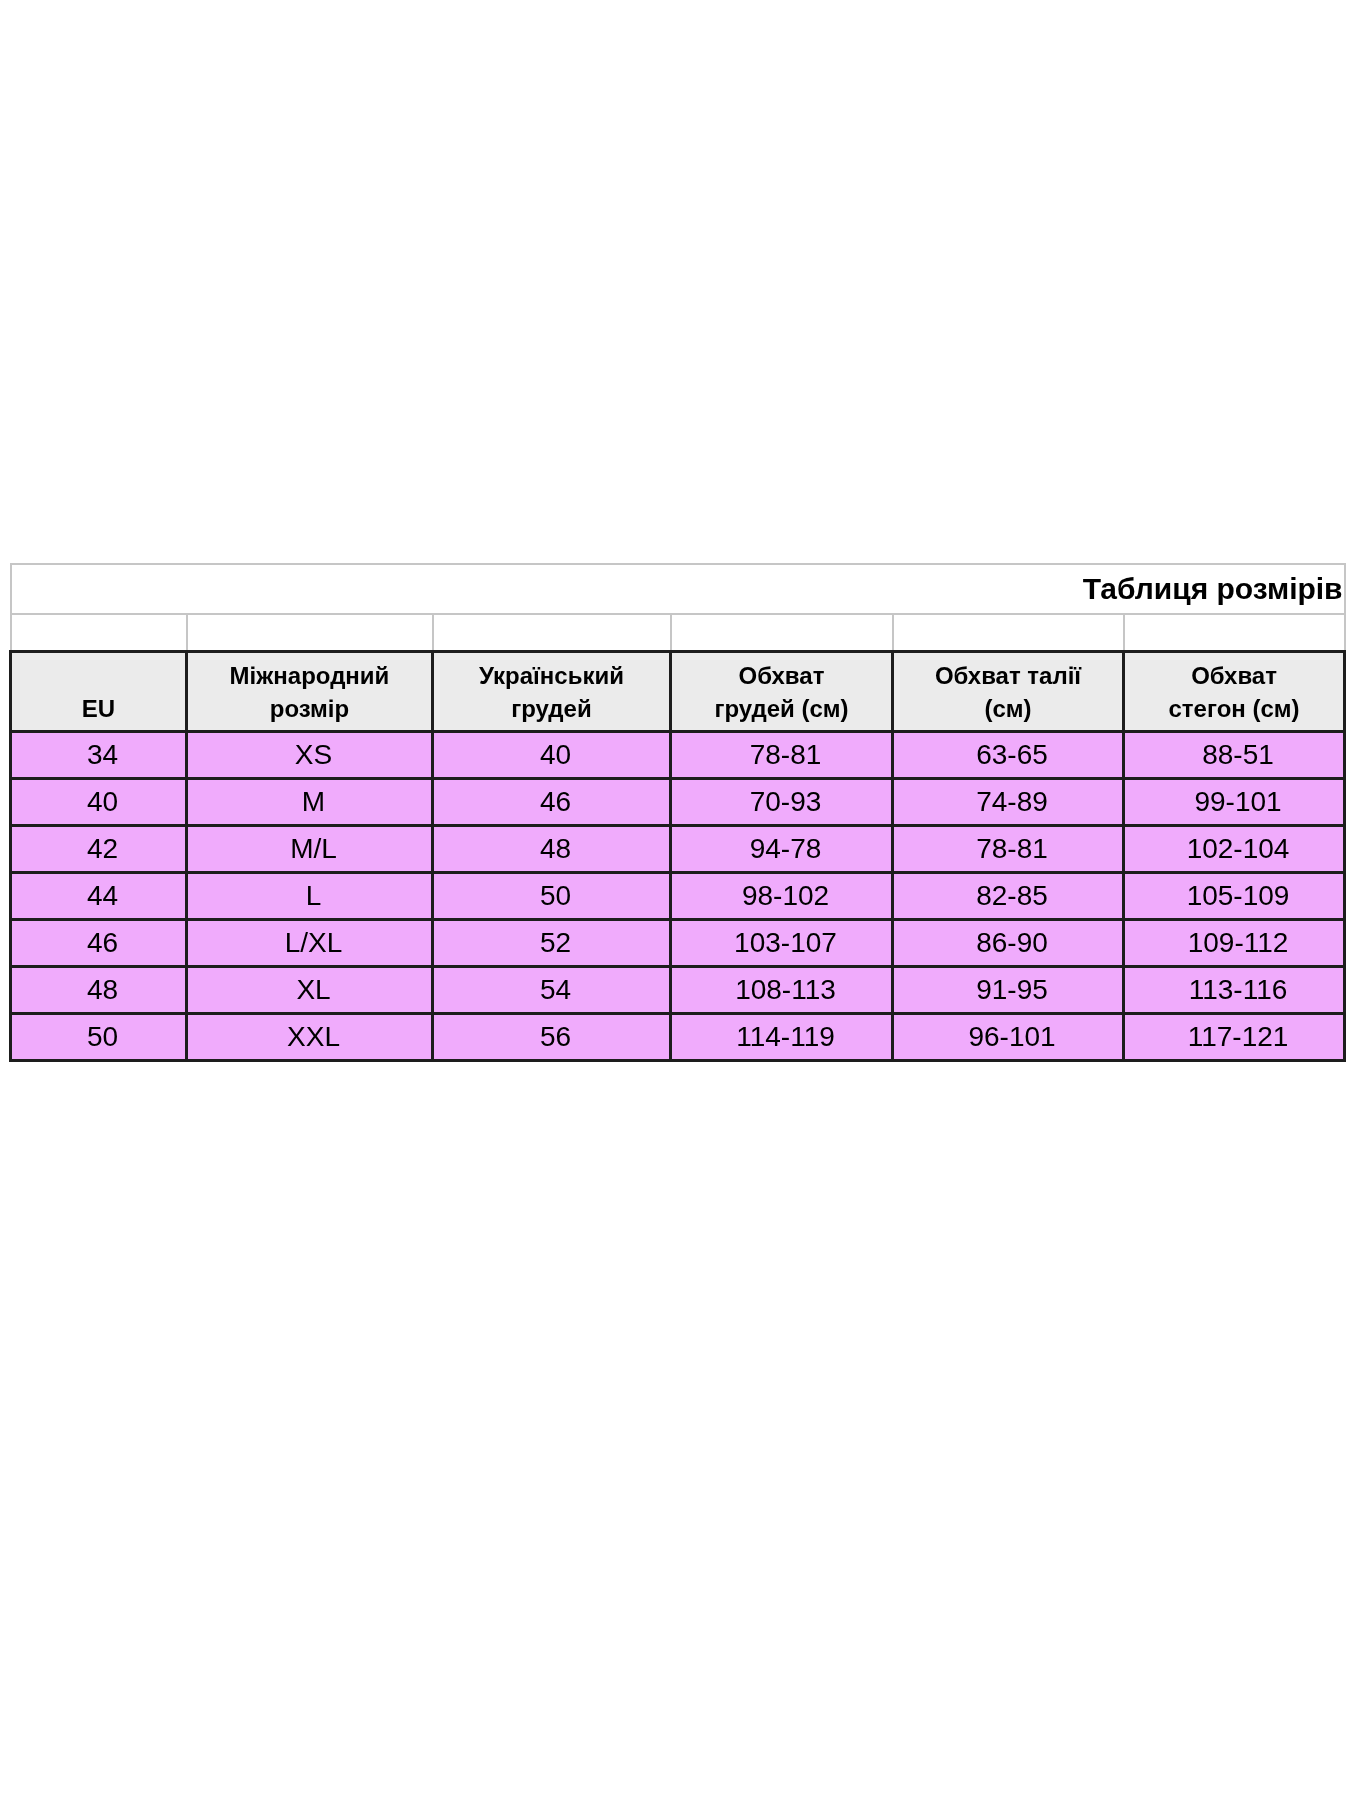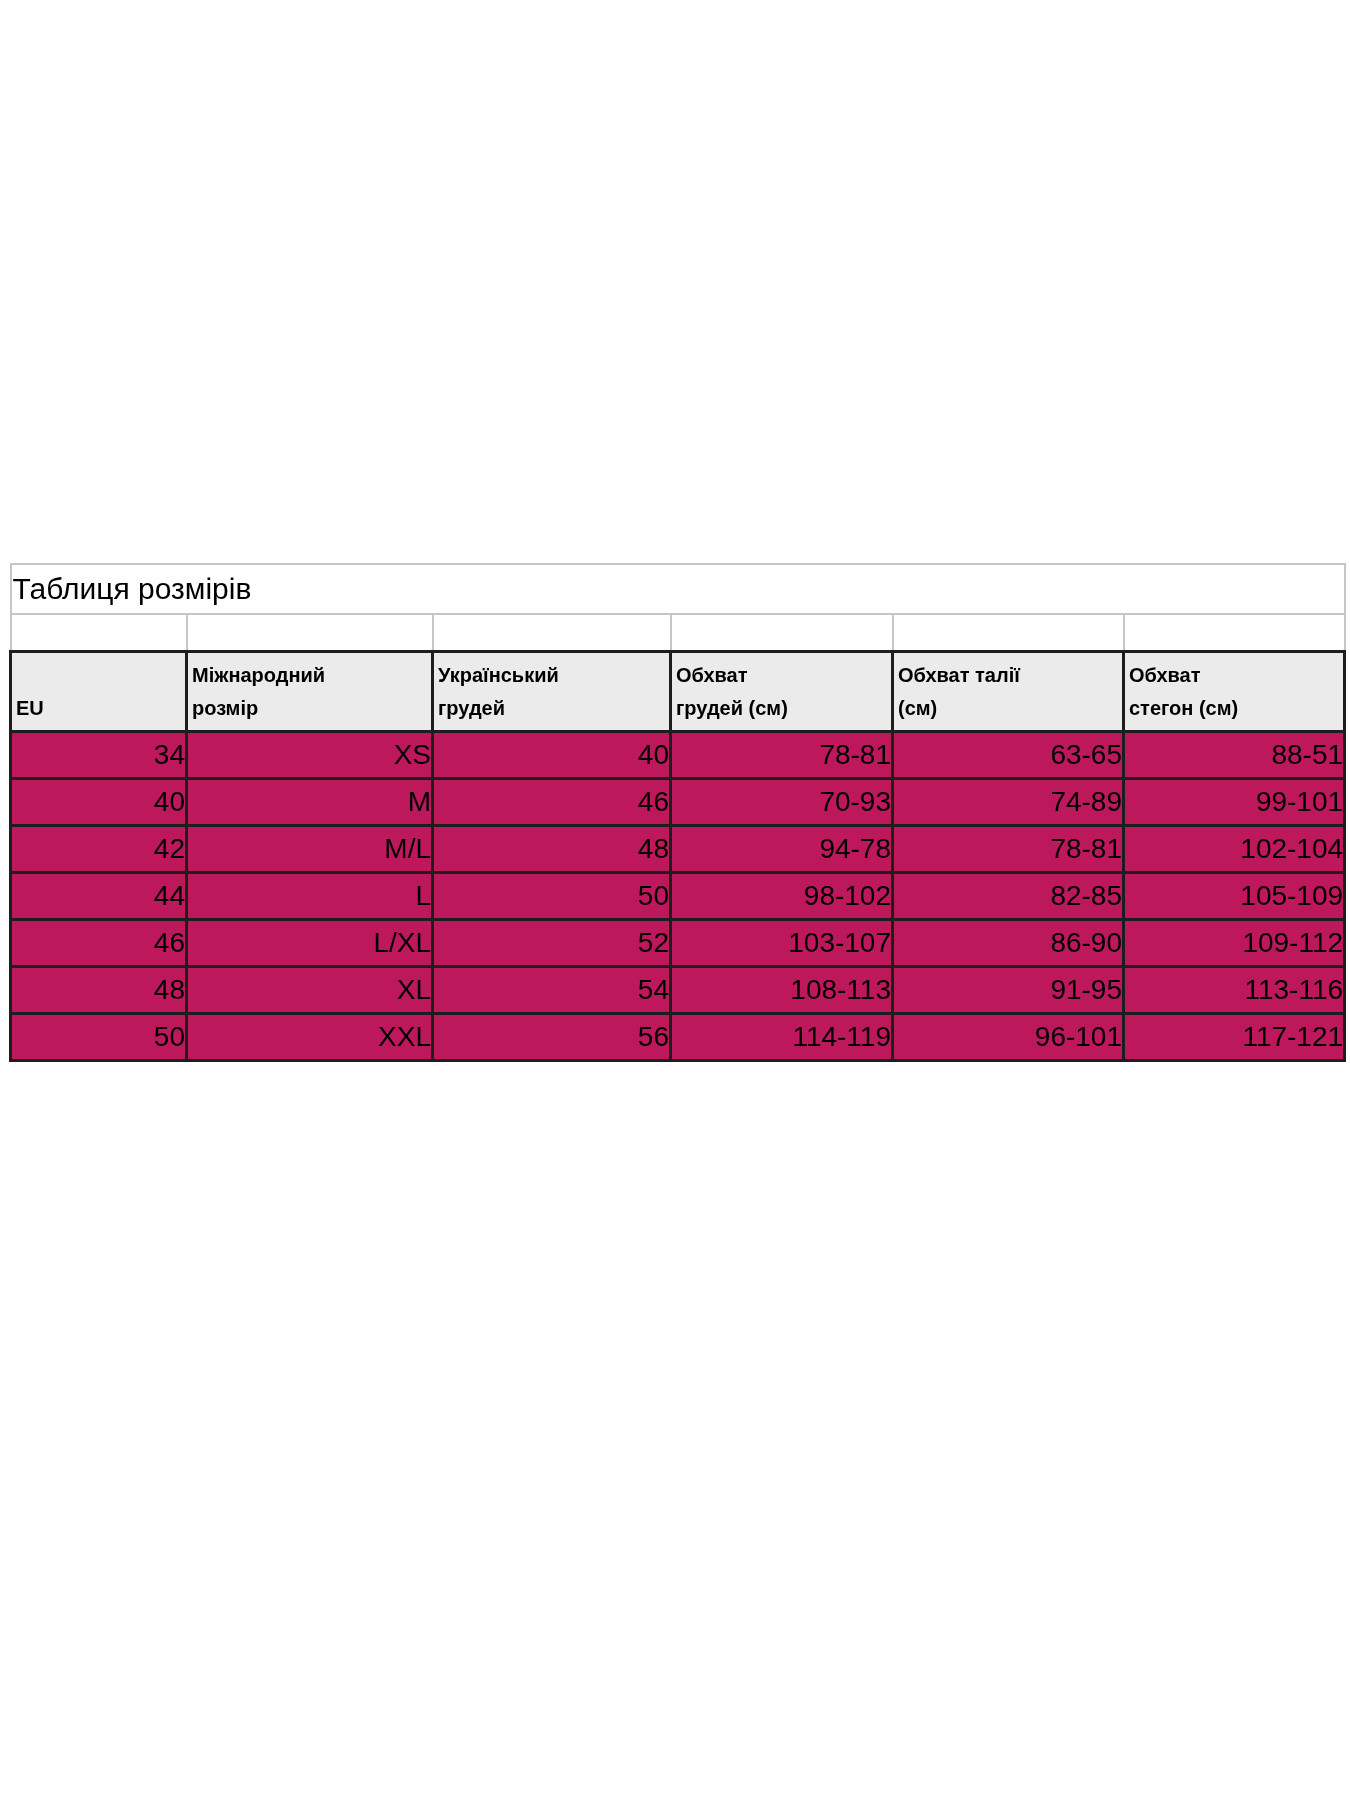--- a/index.html
+++ b/index.html
@@ -21,53 +21,53 @@
     left: 9px;
     top: 563px;
     width: 1334px;
     border-collapse: collapse;
     table-layout: fixed;
   }
   
   td.title-cell {
     height: 46px;
     border: 2px solid var(--border-light, #c6c6c6);
-    text-align: left;
+    text-align: right;
     vertical-align: middle;
     font-size: 30px;
-    font-weight: normal;
+    font-weight: bold;
     background: #ffffff;
   }
   
   tr.spacer-row td {
     height: 33px;
     border: 2px solid var(--border-light, #c6c6c6);
     background: #ffffff;
   }
   
   tr.header-row th {
     height: 72px;
     border: 3px solid var(--border-dark, #1d1d1d);
     background: var(--header-bg, #ebebeb);
-    font-size: 20px;
+    font-size: 24px;
     font-weight: bold;
-    text-align: left;
+    text-align: center;
     vertical-align: bottom;
     padding: 0 4px 5px 4px;
     line-height: 33px;
     white-space: pre-line;
   }
   
   tbody.data-body td {
     height: 44px;
     border: 3px solid var(--border-dark, #1d1d1d);
-    background: #be185d;
+    background: #f0abfc;
     font-size: 28px;
     font-weight: normal;
-    text-align: right;
+    text-align: center;
     vertical-align: middle;
     padding: 0 0 0 8px;
     line-height: 1;
     white-space: nowrap;
     overflow: hidden;
   }
 </style>
 </head>
 <body>
 

